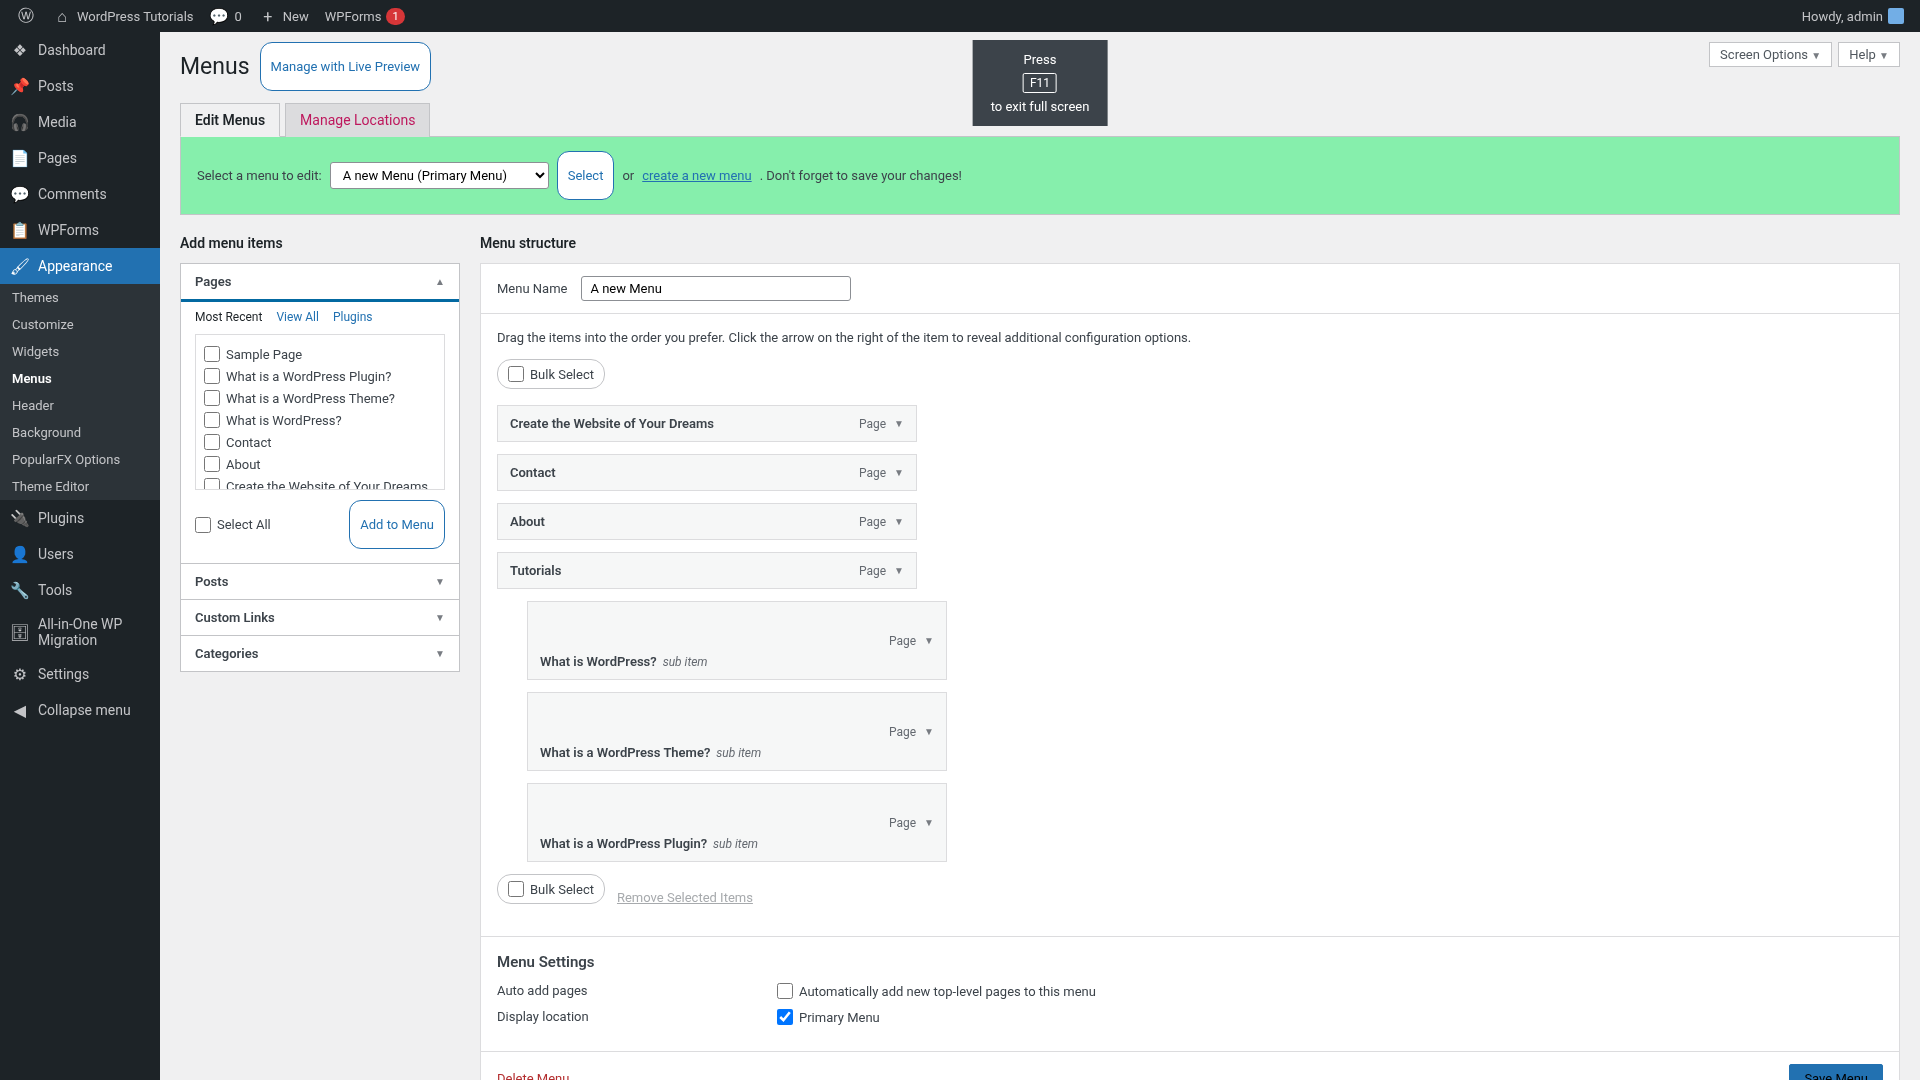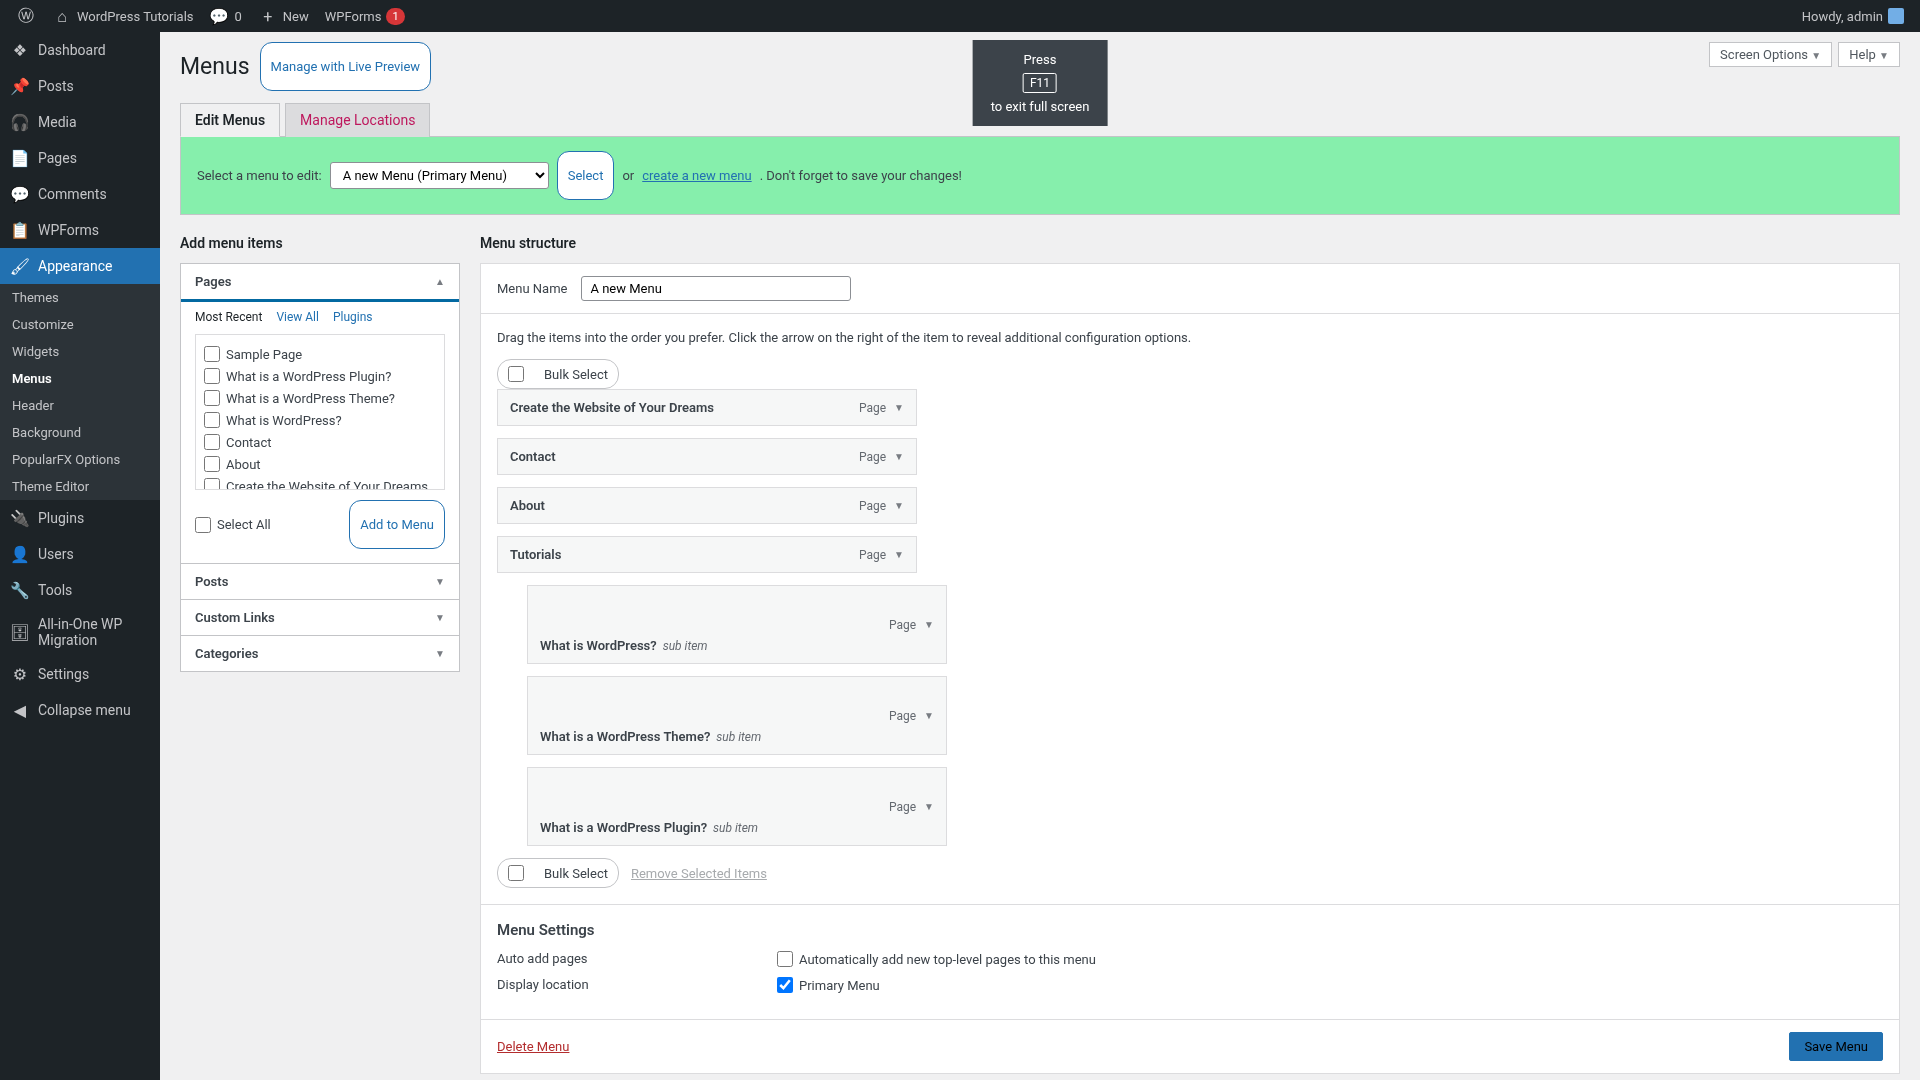--- a/index.html
+++ b/index.html
@@ -56,21 +56,21 @@
 .page-list { border: 1px solid #dcdcde; padding: 8px; height: 156px; overflow-y: scroll; position: relative; }
 .page-list-row { display: flex; align-items: center; gap: 6px; padding: 3px 0; font-size: 13px; }
 .acc-footer { display: flex; justify-content: space-between; align-items: center; margin-top: 10px; }
 .caret { font-size: 10px; color: #787c82; }
 
 .menu-box { border: 1px solid #dcdcde; background: #fff; }
 .menu-box-head { padding: 12px 16px; border-bottom: 1px solid #dcdcde; display: flex; align-items: center; gap: 14px; }
 .menu-box-head input[type=text] { border: 1px solid #8c8f94; padding: 4px 8px; width: 270px; font-size: 13px; border-radius: 3px; }
 .menu-box-body { padding: 16px; }
 .help-text { font-size: 13px; color: #3c434a; margin-bottom: 14px; }
-.bulk-row { display: inline-flex; align-items: center; gap: 20px; border: 1px solid #c3c4c7; padding: 6px 10px; border-radius: 14px; }
+.bulk-row { display: inline-flex; align-items: center; gap: 6px; border: 1px solid #c3c4c7; padding: 6px 10px; border-radius: 14px; margin-bottom: 16px; }
 
 .menu-item-box { border: 1px solid #dcdcde; background: #f6f7f7; width: 420px; padding: 10px 12px; margin-bottom: 12px; display: flex; justify-content: space-between; align-items: center; cursor: pointer; }
 .menu-item-box .left { display: flex; align-items: baseline; gap: 6px; flex-wrap: wrap; }
 .menu-item-box .title { font-weight: 600; font-size: 13px; }
 .menu-item-box .type { color: #646970; font-size: 12px; display: flex; align-items: center; gap: 8px; }
 .menu-item-box.sub { margin-left: 30px; }
 .sub-label { font-style: italic; color: #646970; font-size: 12px; margin-top: 43px; }
 
 .settings-block { border-top: 1px solid #dcdcde; padding: 16px; }
 .settings-title { font-size: 15px; font-weight: 600; margin-bottom: 12px; }

